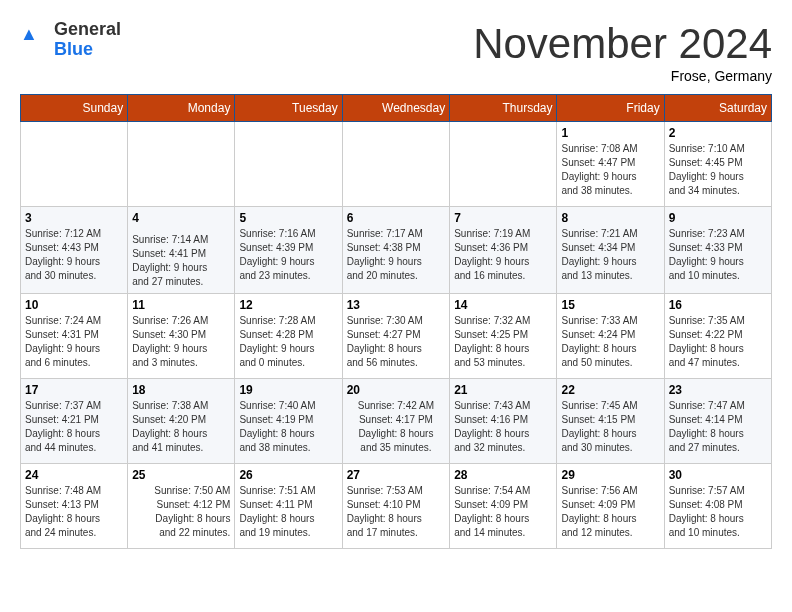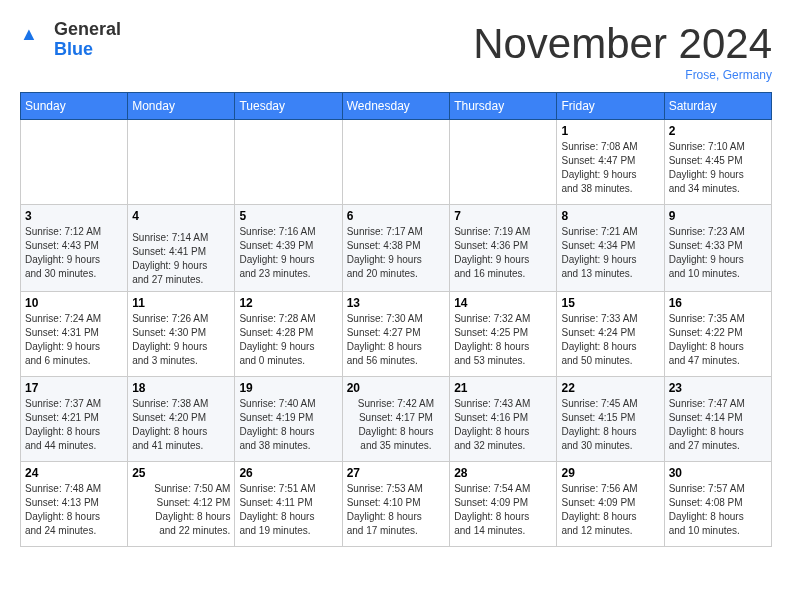--- a/index.html
+++ b/index.html
@@ -34,22 +34,22 @@
     }
     .title-section {
       text-align: right;
     }
     .month-title {
       font-size: 42px;
       font-weight: normal;
       color: #333;
     }
     .location {
-      font-size: 12px;
-      color: #3b82f6;
+      font-size: 14px;
+      color: #000000;
     }
     .calendar-table {
       width: 100%;
       border-collapse: collapse;
       font-size: 11px;
     }
     .calendar-table th {
       background: #2b6cb0;
       color: #fff;
       padding: 6px 4px;
@@ -79,21 +79,22 @@
     .empty-cell {
       background: #f9f9f9;
     }
     tr:nth-child(even) td {
       background: #f5f7fa;
     }
     tr:nth-child(odd) td {
       background: #fff;
     }
     .calendar-table thead tr th {
-      background: #3b82f6;
+      background: #c2410c;
+      text-align: right;
     }
   </style>
 </head>
 <body>
 
 <div class="header">
   <div class="logo">
     <svg class="logo-icon" viewBox="0 0 40 40">
       <text y="20" font-size="24" fill="#1a73e8">▲</text>
     </svg>

